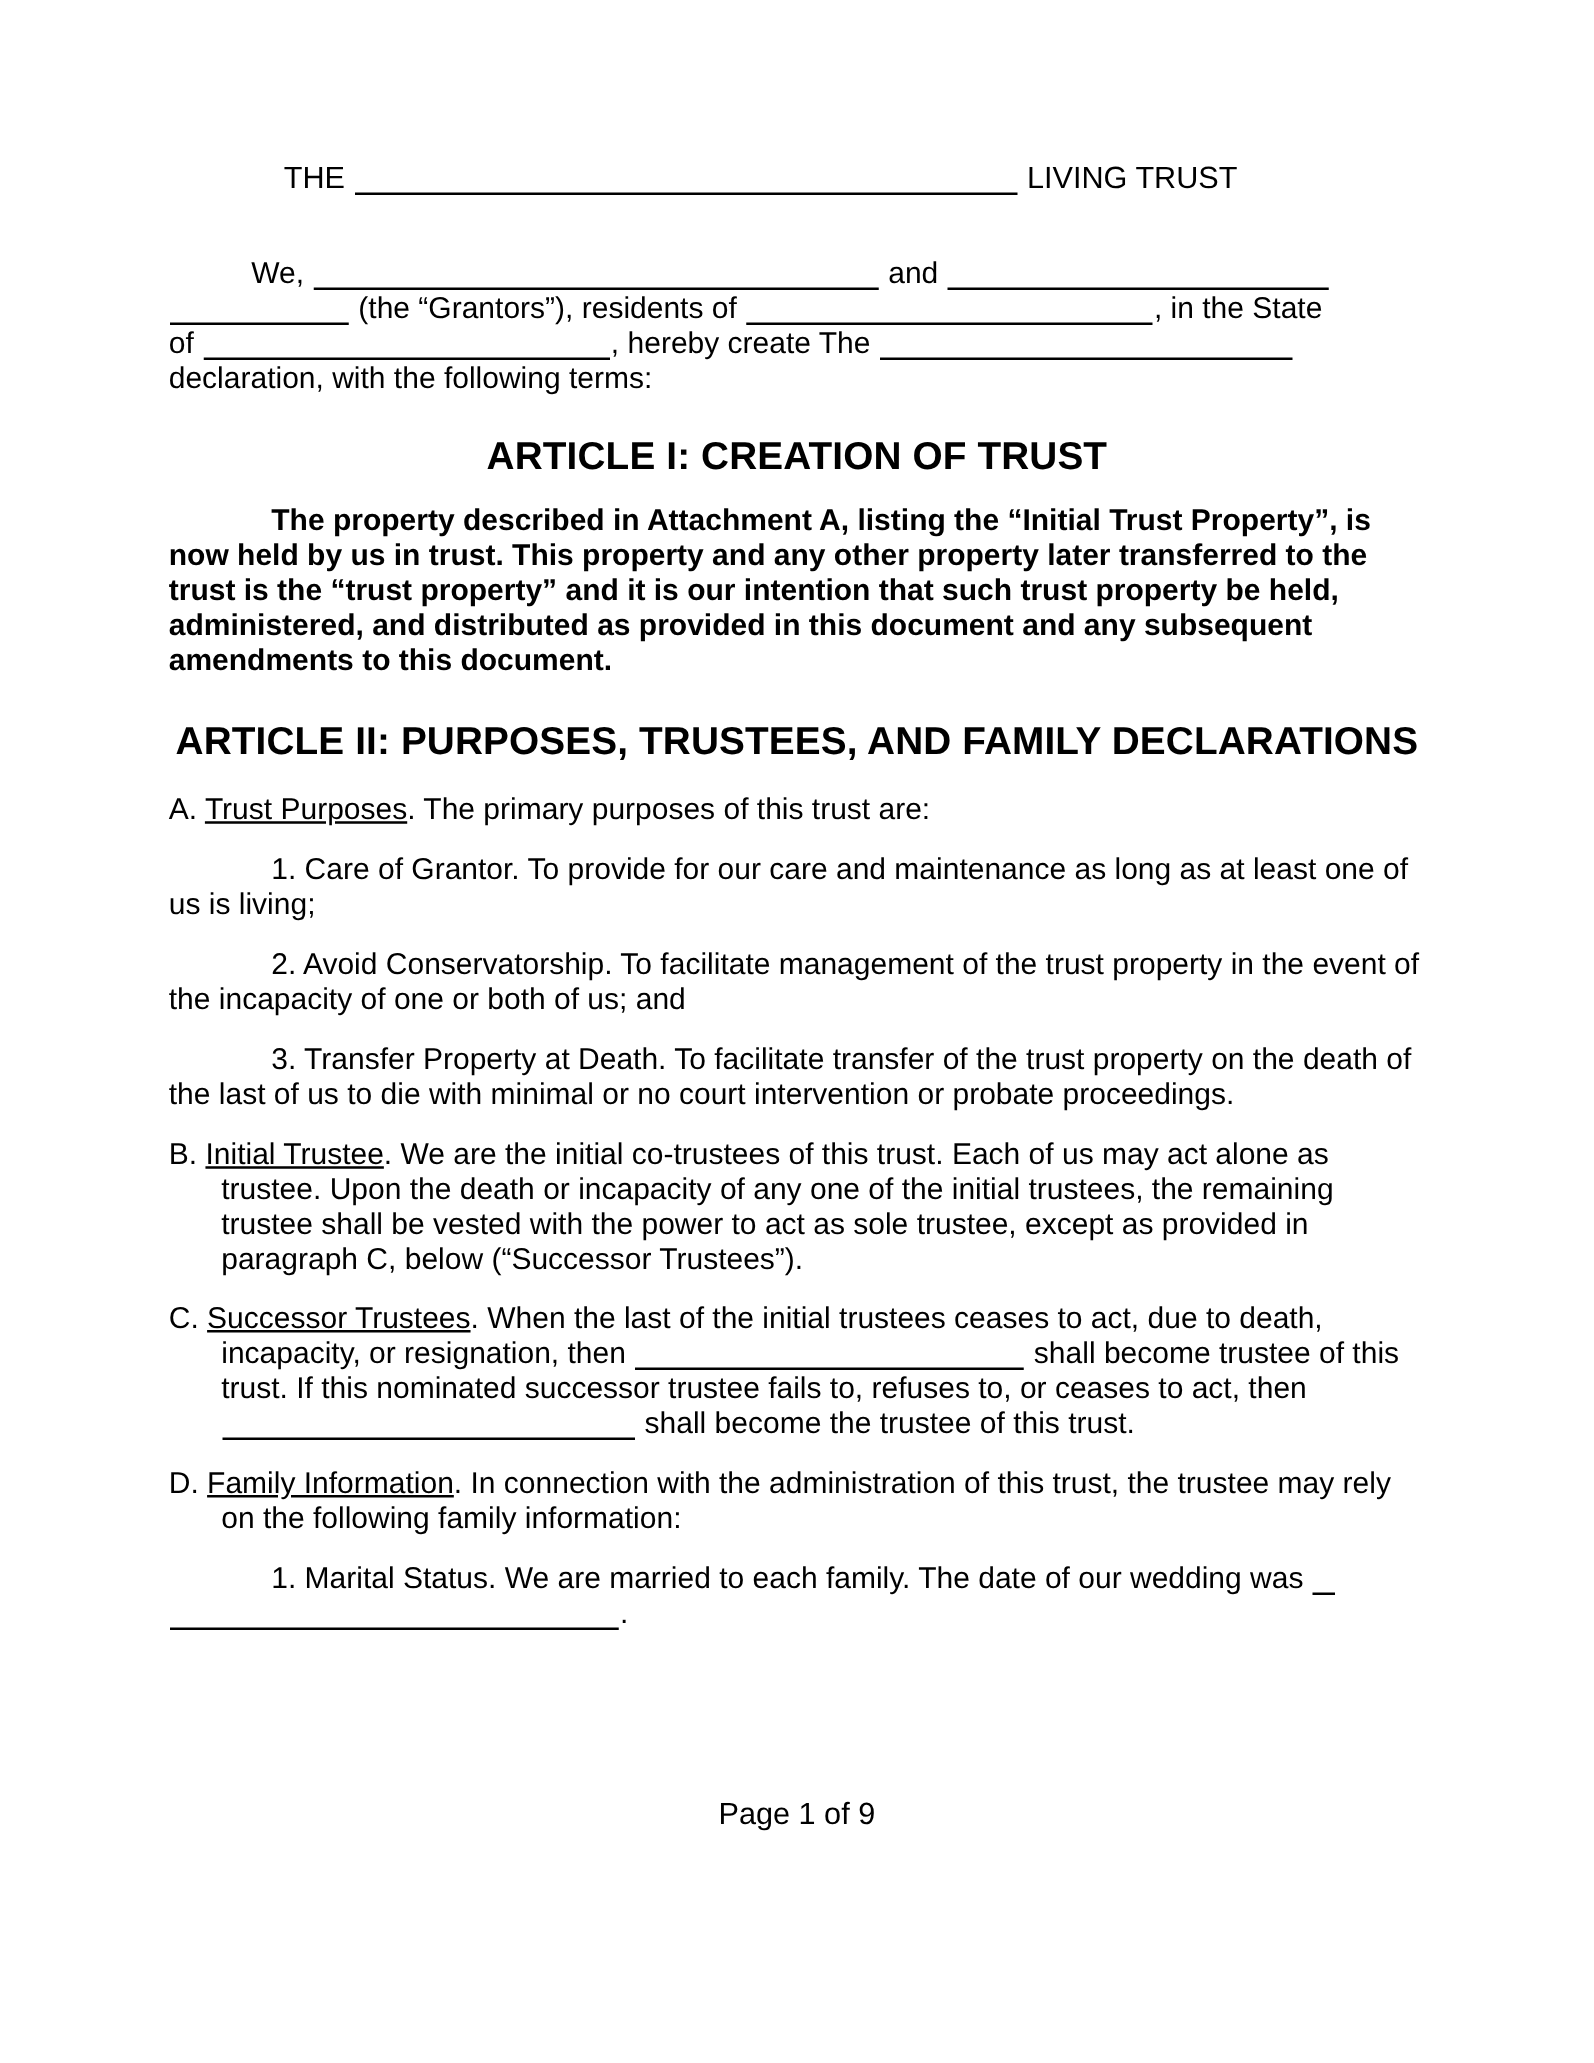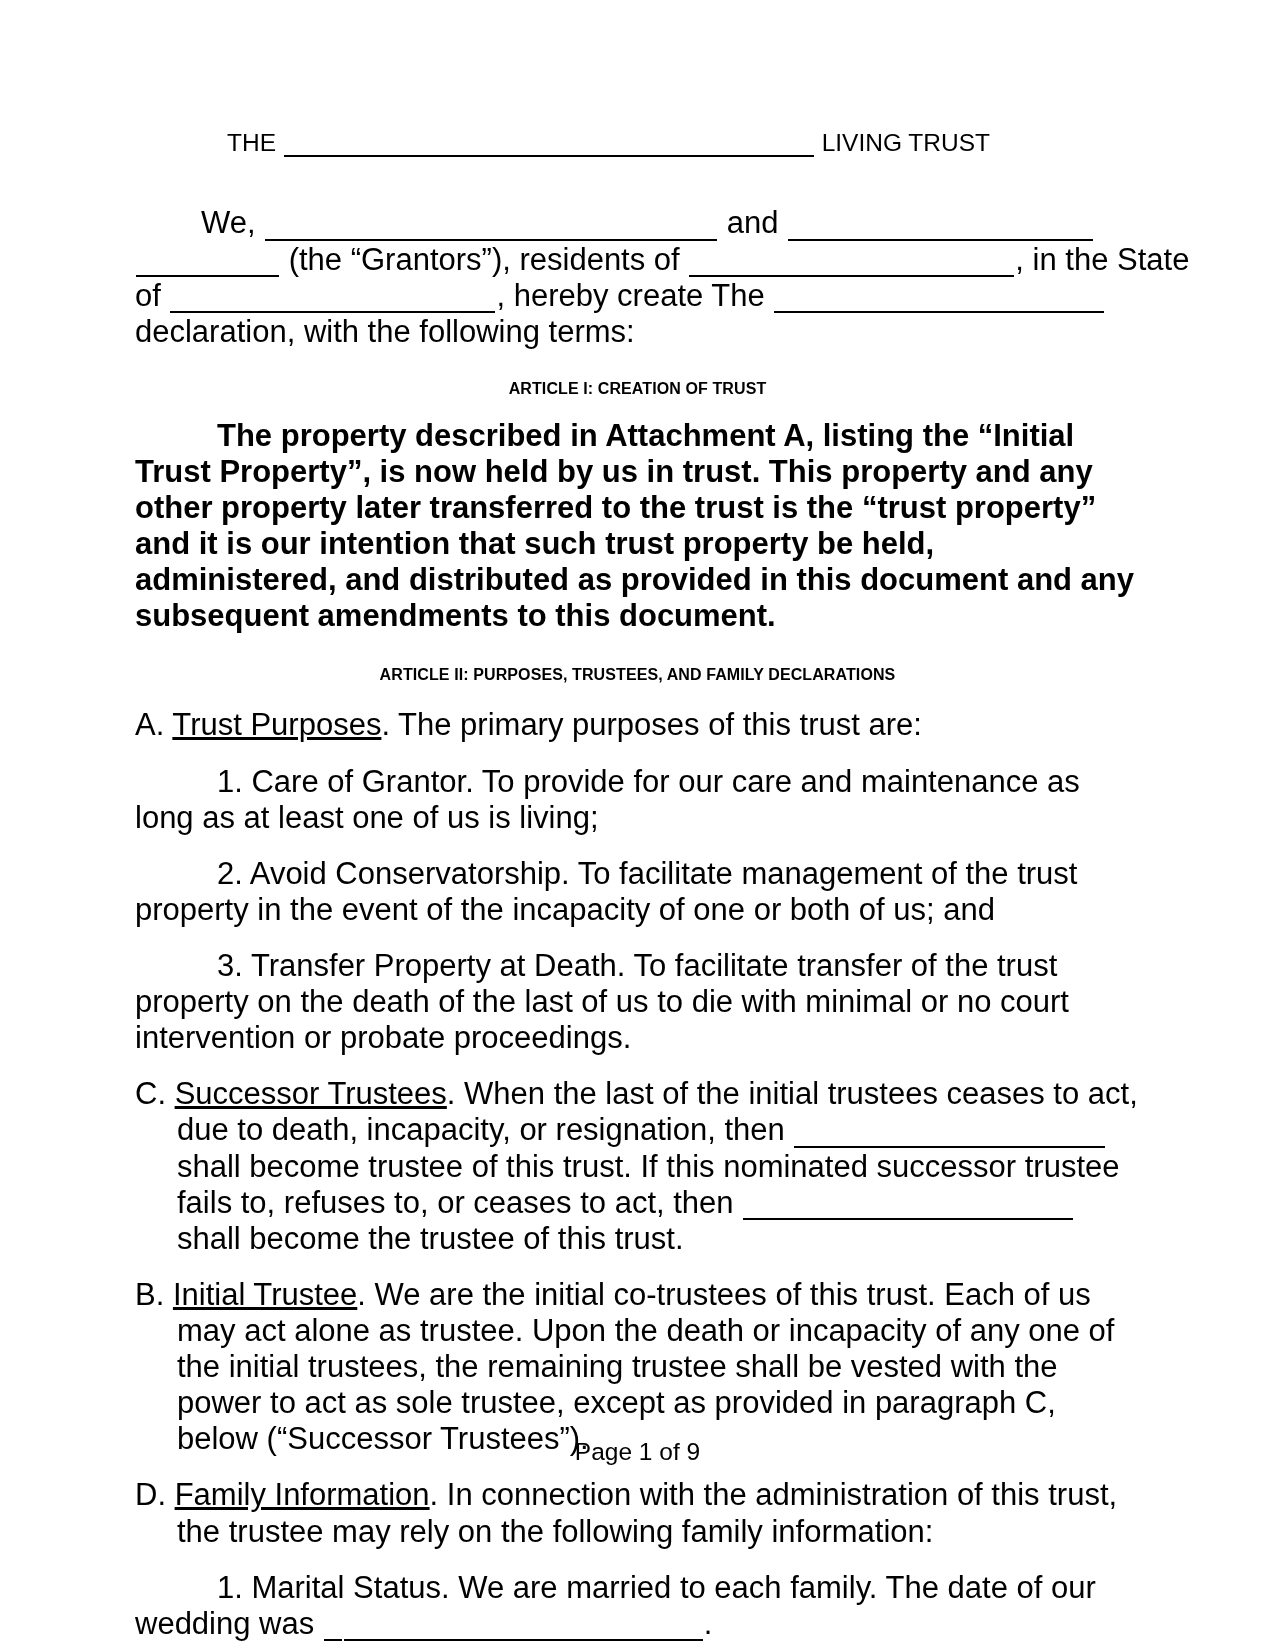--- a/index.html
+++ b/index.html
@@ -14,21 +14,21 @@
   .page {
     position: relative;
     width: 1275px;
     height: 1650px;
     background: #ffffff;
     box-sizing: border-box;
     padding: 128px 135px 0 135px;
     overflow: hidden;
   }
   .doc-body {
-    font-size: 31px;
+    font-size: 24px;
     line-height: 1.165;
     text-align: left;
   }
 
   
   .title-line {
     text-align: left;
     padding-left: 92px;
     font-size: 24.5px;
     line-height: 1.2;
@@ -63,21 +63,21 @@
   }
   .intro .l1 { padding-left: 0; text-indent: 66px; white-space: nowrap; }
   .intro .l2,
   .intro .l3,
   .intro .l4,
   .intro .l5 { white-space: nowrap; }
 
   .article-head {
     text-align: center;
     font-weight: bold;
-    font-size: 16px;
+    font-size: 31px;
     letter-spacing: 0.1px;
   }
   .art1-head { margin-top: 30px; }
   .art2-head { margin-top: 32px; }
 
   .para {
     margin-top: 20px;
     text-align: left;
   }
   .para.indent-first { text-indent: 82px; font-weight: bold; }
@@ -151,31 +151,31 @@
     <span>To facilitate management of the trust property in the event of the incapacity of one or both of us; and</span>
   </div>
 
   <div class="doc-body para hang-num">
     <span>3.</span>
     <span>Transfer Property at Death.</span>
     <span>To facilitate transfer of the trust property on the death of the last of us to die with minimal or no court intervention or probate proceedings.</span>
   </div>
 
   <div class="doc-body para hang-a">
+    <span class="lead">B.</span>
+    <u class="term">Initial Trustee</u><span>.  We are the initial co-trustees of this trust.  Each of us may act alone as trustee.  Upon the death or incapacity of any one of the initial trustees, the remaining trustee shall be vested with the power to act as sole trustee, except as provided in paragraph C, below (“Successor Trustees”).</span>
+  </div>
+
+  <div class="doc-body para hang-a">
     <span class="lead">C.</span>
     <u class="term">Successor Trustees</u><span>.  When the last of the initial trustees ceases to act, due to death, incapacity, or resignation, then</span>
     <span class="blank b-succ1"></span>
     <span>shall become trustee of this trust.  If this nominated successor trustee fails to, refuses to, or ceases to act, then</span>
     <span class="blank b-succ2"></span>
     <span>shall become the trustee of this trust.</span>
-  </div>
-
-  <div class="doc-body para hang-a">
-    <span class="lead">B.</span>
-    <u class="term">Initial Trustee</u><span>.  We are the initial co-trustees of this trust.  Each of us may act alone as trustee.  Upon the death or incapacity of any one of the initial trustees, the remaining trustee shall be vested with the power to act as sole trustee, except as provided in paragraph C, below (“Successor Trustees”).</span>
   </div>
 
   <div class="doc-body para hang-a">
     <span class="lead">D.</span>
     <u class="term">Family Information</u><span>.  In connection with the administration of this trust, the trustee may rely on the following family information:</span>
   </div>
 
   <div class="doc-body para hang-num">
     <span>1.</span>
     <span>Marital Status.</span>

